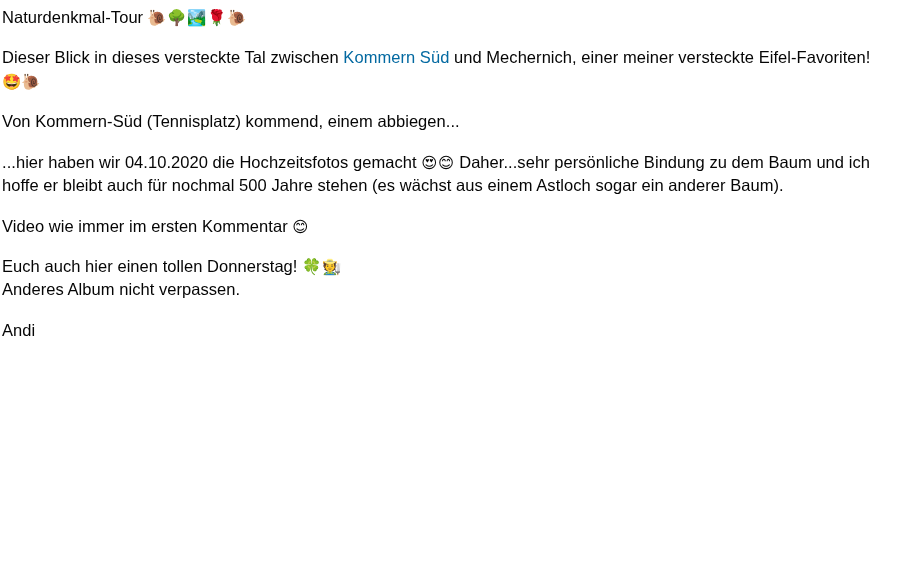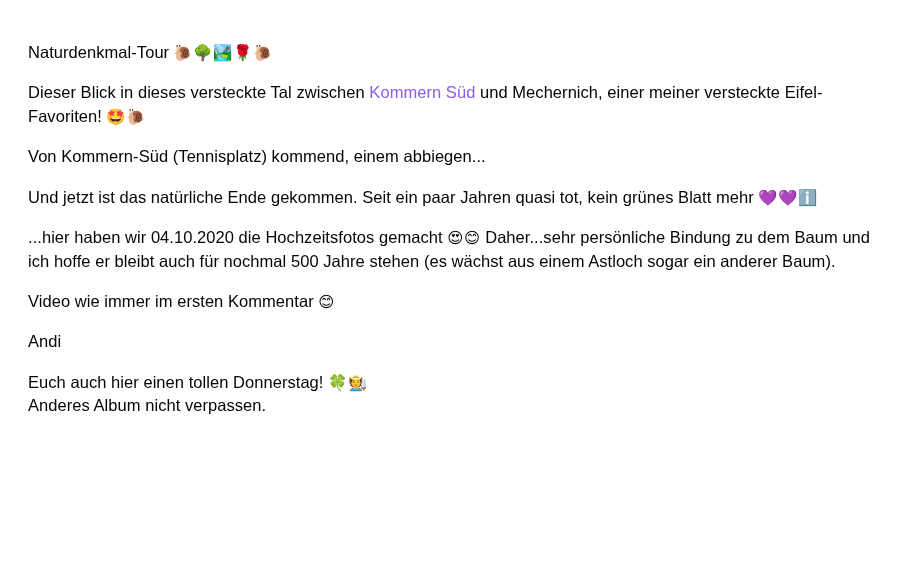--- a/index.html
+++ b/index.html
@@ -8,37 +8,36 @@
     background: #ffffff;
   }
   body {
     width: 897px;
     height: 572px;
     overflow: hidden;
     font-family: "Liberation Sans", sans-serif;
     color: #050505;
   }
   .post {
-    padding: 6px 13px 0 28px;
+    padding: 6px 13px 0 2px;
     box-sizing: border-box;
     width: 897px;
-    margin-top: 35px;
   }
   .para {
     font-size: 16.5px;
     line-height: 1.42;
     margin: 0 0 17px 0;
     letter-spacing: 0.05px;
     word-wrap: break-word;
   }
   .para:last-child {
     margin-bottom: 0;
   }
   .link {
-    color: #8b5cf6;
+    color: #0369a1;
     text-decoration: none;
     cursor: pointer;
   }
   .emoji {
     font-family: "DejaVu Sans", sans-serif;
     font-size: 15.5px;
     letter-spacing: 0.5px;
   }
   .line {
     display: block;
@@ -56,33 +55,32 @@
 
   <p class="para">
     <span>Dieser Blick in dieses versteckte Tal zwischen </span><a class="link" href="#">Kommern Süd</a><span> und Mechernich, einer meiner versteckte Eifel-Favoriten! </span><span class="emoji">🤩🐌</span>
   </p>
 
   <p class="para">
     <span class="line"><span>Von Kommern-Süd (Tennisplatz) kommend, einem abbiegen...</span></span>
   </p>
 
   <p class="para">
-    <span class="line"><span>Und jetzt ist das natürliche Ende gekommen. Seit ein paar Jahren quasi tot, kein grünes Blatt mehr </span><span class="emoji">💜💜ℹ️</span></span>
   </p>
 
   <p class="para">
     <span>...hier haben wir 04.10.2020 die Hochzeitsfotos gemacht </span><span class="emoji">😍😊</span><span> Daher...sehr persönliche Bindung zu dem Baum und ich hoffe er bleibt auch für nochmal 500 Jahre stehen (es wächst aus einem Astloch sogar ein anderer Baum).</span>
   </p>
 
   <p class="para">
     <span class="line"><span>Video wie immer im ersten Kommentar </span><span class="emoji">😊</span></span>
   </p>
 
   <p class="para">
-    <span class="line"><span>Andi</span></span>
+    <span class="line"><span>Euch auch hier einen tollen Donnerstag! </span><span class="emoji">🍀🧑‍🌾</span></span>
+    <span class="line"><span>Anderes Album nicht verpassen.</span></span>
   </p>
 
   <p class="para">
-    <span class="line"><span>Euch auch hier einen tollen Donnerstag! </span><span class="emoji">🍀🧑‍🌾</span></span>
-    <span class="line"><span>Anderes Album nicht verpassen.</span></span>
+    <span class="line"><span>Andi</span></span>
   </p>
 
 </div>
 
 </body></html>

